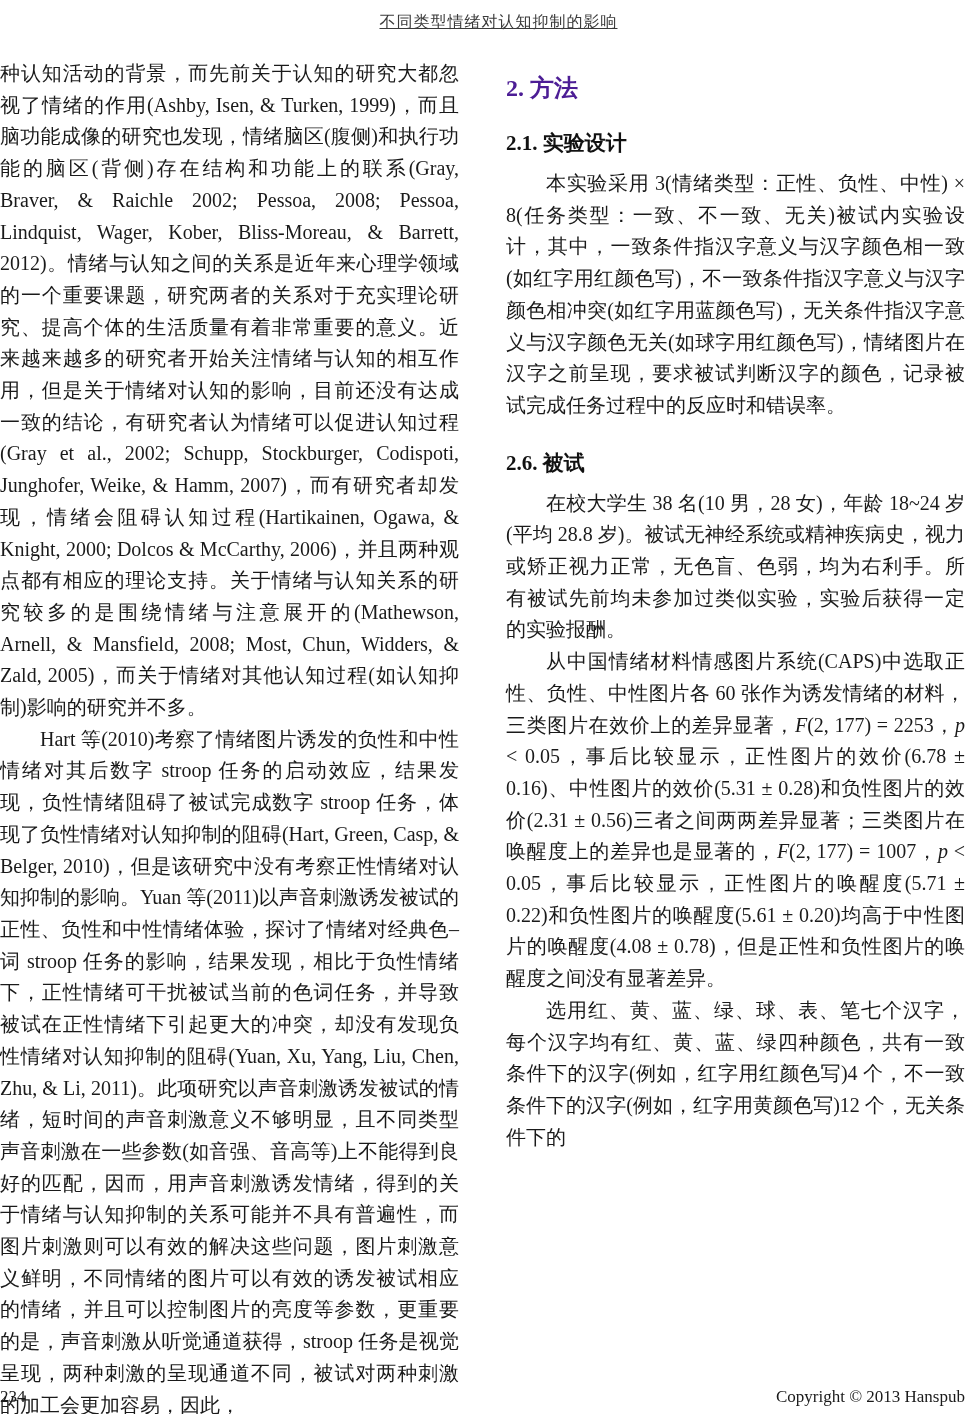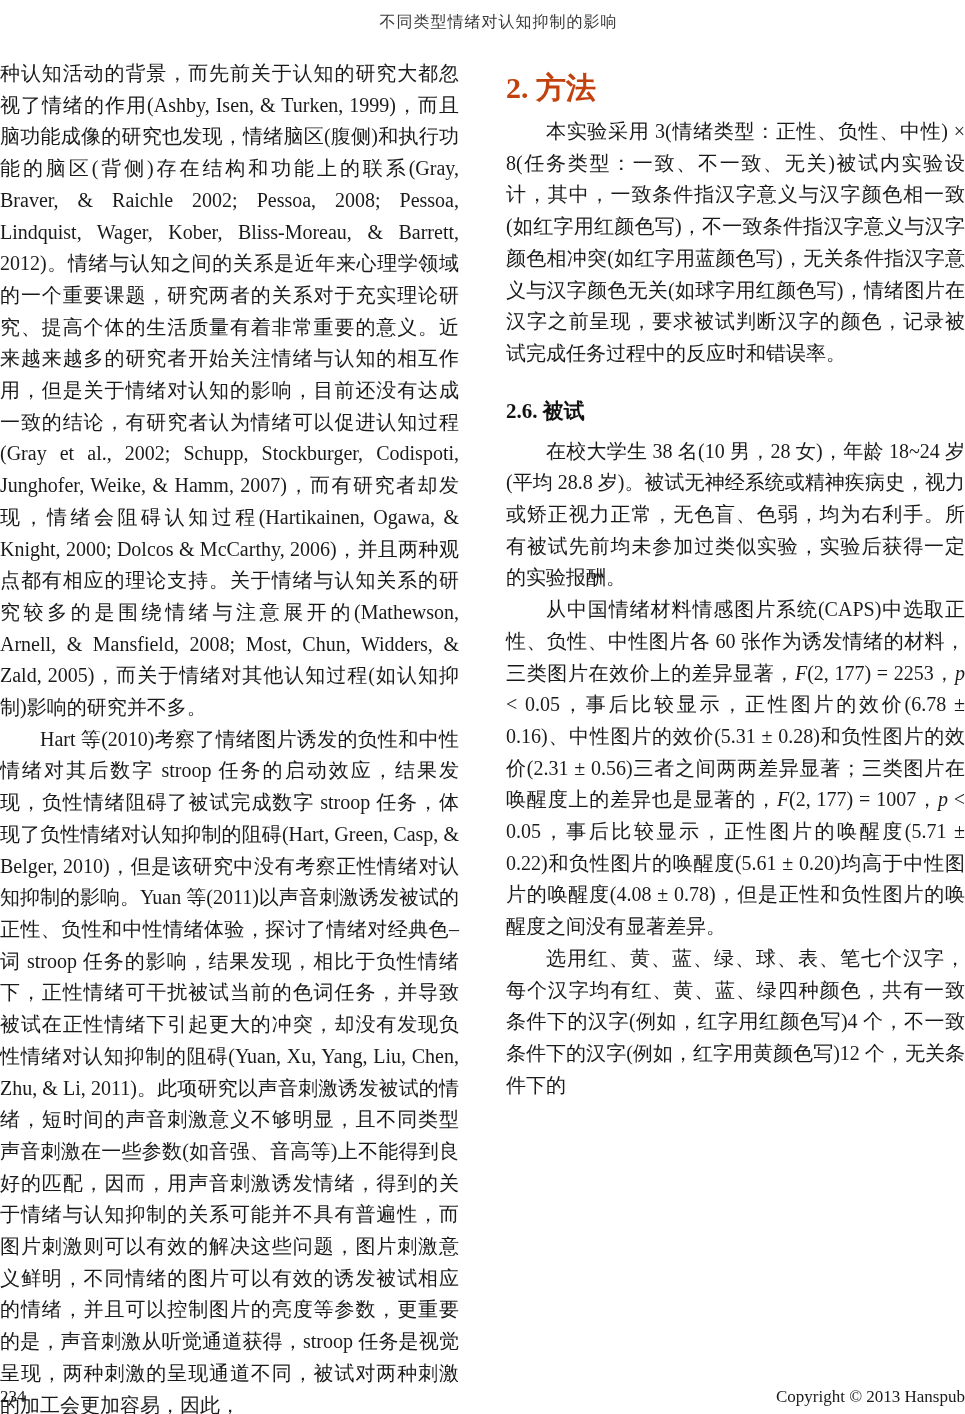--- a/index.html
+++ b/index.html
@@ -11,44 +11,45 @@
     position: relative;
     overflow: hidden;
   }
   .page-title {
     position: absolute;
     top: 12px; left: 32px; right: 0;
     text-align: center;
     font-size: 16px;
     color: #3a3a3a;
     letter-spacing: 1px;
+    text-decoration: underline;
   }
   .columns {
     position: absolute;
     top: 58px; left: 0;
     width: 965px;
     display: flex;
   }
   .col { width: 459px; }
   .col-left { margin-right: 47px; }
   .col p {
     margin: 0;
     font-size: 20px;
     line-height: 31.7px;
     text-align: justify;
     text-justify: inter-ideograph;
     font-family: Liberation Serif, serif;
   }
   .col p.indent { text-indent: 40px; }
   .col h2 {
-    font-size: 30px;
+    font-size: 24px;
     line-height: 28px;
     margin: 16px 0 14px 0;
     font-weight: bold;
-    color: #c2410c;
+    color: #4c1d95;
   }
   .col h3 {
     font-size: 21px;
     line-height: 26px;
     margin: 28px 0 12px 0;
     font-weight: bold;
     color: #111;
   }
   .it { font-style: italic; }
   .footer {
@@ -66,20 +67,21 @@
 
 <div class="page-title">不同类型情绪对认知抑制的影响</div>
 
 <div class="columns">
   <div class="col col-left" id="col-left">
       <p><span>种认知活动的背景，而先前关于认知的研究大都忽视了情绪的作用(Ashby, Isen, &amp; Turken, 1999)，而且脑功能成像的研究也发现，情绪脑区(腹侧)和执行功能的脑区(背侧)存在结构和功能上的联系(Gray, Braver, &amp; Raichle 2002; Pessoa, 2008; Pessoa, Lindquist, Wager, Kober, Bliss-Moreau, &amp; Barrett, 2012)。情绪与认知之间的关系是近年来心理学领域的一个重要课题，研究两者的关系对于充实理论研究、提高个体的生活质量有着非常重要的意义。近来越来越多的研究者开始关注情绪与认知的相互作用，但是关于情绪对认知的影响，目前还没有达成一致的结论，有研究者认为情绪可以促进认知过程(Gray et al., 2002; Schupp, Stockburger, Codispoti, Junghofer, Weike, &amp; Hamm, 2007)，而有研究者却发现，情绪会阻碍认知过程(Hartikainen, Ogawa, &amp; Knight, 2000; Dolcos &amp; McCarthy, 2006)，并且两种观点都有相应的理论支持。关于情绪与认知关系的研究较多的是围绕情绪与注意展开的(Mathewson, Arnell, &amp; Mansfield, 2008; Most, Chun, Widders, &amp; Zald, 2005)，而关于情绪对其他认知过程(如认知抑制)影响的研究并不多。</span></p>
       <p class="indent"><span>Hart 等(2010)考察了情绪图片诱发的负性和中性情绪对其后数字 stroop 任务的启动效应，结果发现，负性情绪阻碍了被试完成数字 stroop 任务，体现了负性情绪对认知抑制的阻碍(Hart, Green, Casp, &amp; Belger, 2010)，但是该研究中没有考察正性情绪对认知抑制的影响。Yuan 等(2011)以声音刺激诱发被试的正性、负性和中性情绪体验，探讨了情绪对经典色–词 stroop 任务的影响，结果发现，相比于负性情绪下，正性情绪可干扰被试当前的色词任务，并导致被试在正性情绪下引起更大的冲突，却没有发现负性情绪对认知抑制的阻碍(Yuan, Xu, Yang, Liu, Chen, Zhu, &amp; Li, 2011)。此项研究以声音刺激诱发被试的情绪，短时间的声音刺激意义不够明显，且不同类型声音刺激在一些参数(如音强、音高等)上不能得到良好的匹配，因而，用声音刺激诱发情绪，得到的关于情绪与认知抑制的关系可能并不具有普遍性，而图片刺激则可以有效的解决这些问题，图片刺激意义鲜明，不同情绪的图片可以有效的诱发被试相应的情绪，并且可以控制图片的亮度等参数，更重要的是，声音刺激从听觉通道获得，stroop 任务是视觉呈现，两种刺激的呈现通道不同，被试对两种刺激的加工会更加容易，因此，</span></p>
     </div>
   <div class="col col-right" id="col-right">
       <h2>2. 方法</h2>
+      <h3>2.1. 实验设计</h3>
       <p class="indent"><span>本实验采用 3(情绪类型：正性、负性、中性) × 8(任务类型：一致、不一致、无关)被试内实验设计，其中，一致条件指汉字意义与汉字颜色相一致(如红字用红颜色写)，不一致条件指汉字意义与汉字颜色相冲突(如红字用蓝颜色写)，无关条件指汉字意义与汉字颜色无关(如球字用红颜色写)，情绪图片在汉字之前呈现，要求被试判断汉字的颜色，记录被试完成任务过程中的反应时和错误率。</span></p>
       <h3>2.6. 被试</h3>
       <p class="indent"><span>在校大学生 38 名(10 男，28 女)，年龄 18~24 岁(平均 28.8 岁)。被试无神经系统或精神疾病史，视力或矫正视力正常，无色盲、色弱，均为右利手。所有被试先前均未参加过类似实验，实验后获得一定的实验报酬。</span></p>
       <p class="indent"><span>从中国情绪材料情感图片系统(CAPS)中选取正性、负性、中性图片各 60 张作为诱发情绪的材料，三类图片在效价上的差异显著，</span><span class="it">F</span><span>(2, 177) = 2253，</span><span class="it">p</span><span> &lt; 0.05，事后比较显示，正性图片的效价(6.78 ± 0.16)、中性图片的效价(5.31 ± 0.28)和负性图片的效价(2.31 ± 0.56)三者之间两两差异显著；三类图片在唤醒度上的差异也是显著的，</span><span class="it">F</span><span>(2, 177) = 1007，</span><span class="it">p</span><span> &lt; 0.05，事后比较显示，正性图片的唤醒度(5.71 ± 0.22)和负性图片的唤醒度(5.61 ± 0.20)均高于中性图片的唤醒度(4.08 ± 0.78)，但是正性和负性图片的唤醒度之间没有显著差异。</span></p>
       <p class="indent"><span>选用红、黄、蓝、绿、球、表、笔七个汉字，每个汉字均有红、黄、蓝、绿四种颜色，共有一致条件下的汉字(例如，红字用红颜色写)4 个，不一致条件下的汉字(例如，红字用黄颜色写)12 个，无关条件下的</span></p>
     </div>
 </div>
 
 <div class="footer">
   <span>234</span>

